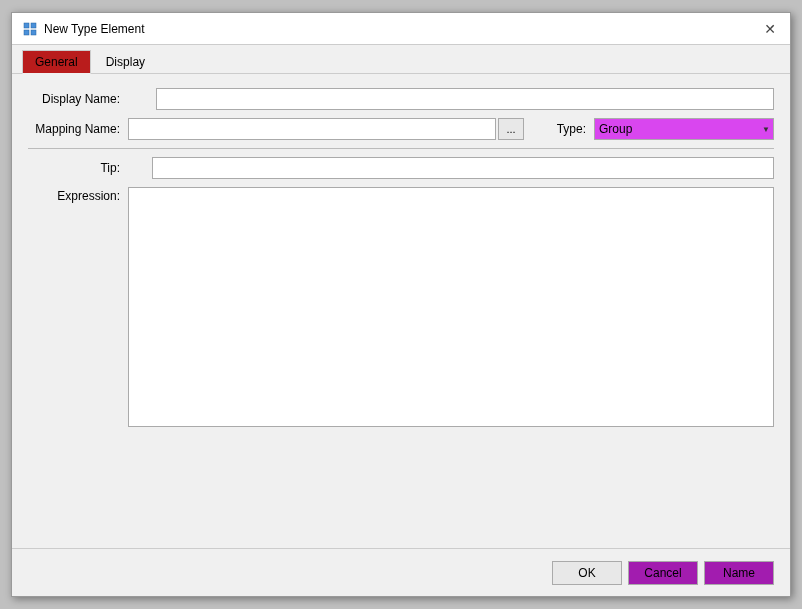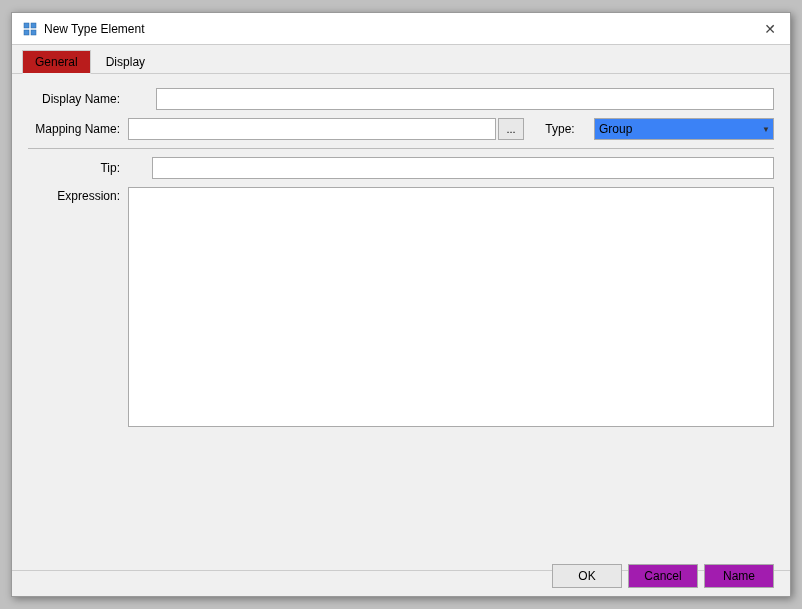--- a/index.html
+++ b/index.html
@@ -162,31 +162,31 @@
       font-size: 11px;
       display: flex;
       align-items: center;
       justify-content: center;
       margin-left: 2px;
       flex-shrink: 0;
     }
 
     .type-label {
       width: 60px;
-      text-align: center;
+      text-align: right;
       padding-right: 8px;
       margin-left: 10px;
       flex-shrink: 0;
     }
 
     .type-select {
       width: 180px;
       height: 22px;
       border: 1px solid #aaa;
-      background: #3b82f6;
+      background: #d946ef;
       padding: 1px 4px;
       font-size: 12px;
       outline: none;
       appearance: none;
       -webkit-appearance: none;
       position: relative;
       cursor: pointer;
     }
 
     .select-wrapper {
@@ -243,27 +243,27 @@
       font-size: 12px;
       resize: none;
       outline: none;
       height: 240px;
       font-family: inherit;
     }
 
     .footer {
       display: flex;
       justify-content: flex-end;
-      align-items: flex-end;
+      align-items: center;
       padding: 8px 16px;
       border-top: 1px solid #ccc;
       background: #f0f0f0;
       gap: 6px;
       flex-shrink: 0;
-      height: 26px;
+      height: 48px;
     }
 
     .footer-btn {
       min-width: 70px;
       height: 24px;
       border: 1px solid #aaa;
       background: #a21caf;
       cursor: pointer;
       font-size: 12px;
       padding: 0 12px;

